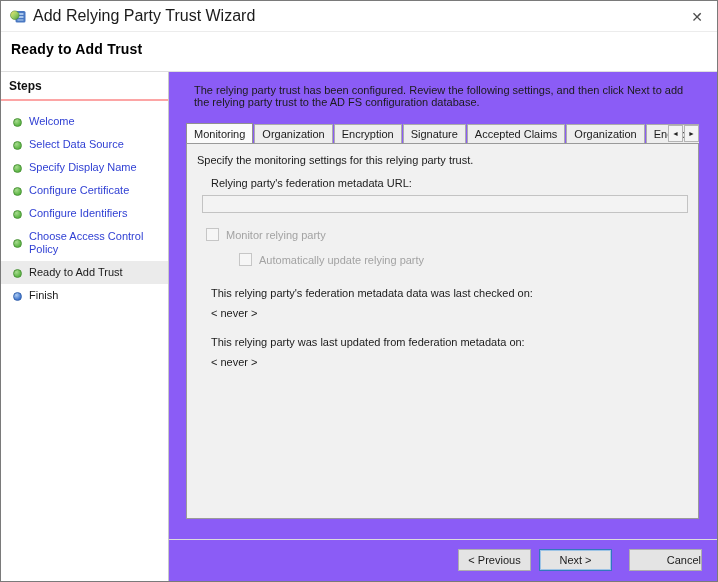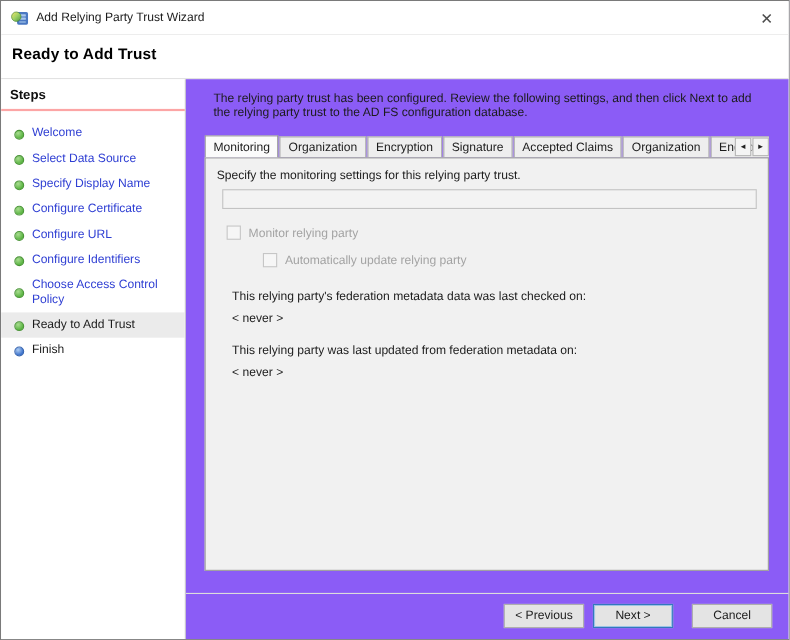--- a/index.html
+++ b/index.html
@@ -2,21 +2,21 @@
 <html><head>
 <meta charset="utf-8">
 <style>
   * { margin:0; padding:0; box-sizing:border-box; }
   body { width:718px; height:582px; font-family:"Liberation Sans",sans-serif; background:#fff; }
   .window { width:718px; height:582px; border:1px solid #7a7a7a; background:#fff; display:flex; flex-direction:column; overflow:hidden; position:relative; }
 
   
   .titlebar { height:31px; flex:none; display:flex; align-items:center; padding-left:9px; background:#fff; border-bottom:1px solid #ececec; }
   .app-icon { width:16px; height:16px; margin-right:7px; flex:none; }
-  .title-text { font-size:11px; color:#1b1b1b; }
+  .title-text { font-size:16px; color:#1b1b1b; }
   .close-btn { position:absolute; top:6px; right:8px; width:24px; height:20px; display:flex; align-items:center; justify-content:center; font-size:14px; color:#4c4c4c; cursor:pointer; background:transparent; border:none; }
 
   
   .header { flex:none; background:#fff; padding:9px 0 0 10px; height:40px; border-bottom:1px solid #dfdfdf; }
   .header h1 { font-size:14px; font-weight:bold; color:#000; letter-spacing:.2px; }
 
   
   .body { flex:1; display:flex; background:#f0f0f0; min-height:0; }
 
   
@@ -54,21 +54,21 @@
   .meta-label { margin:21px 0 0 24px; }
   .meta-value { margin:8px 0 0 24px; }
   .meta-label.second { margin-top:17px; }
 
   .spacer { flex:1; }
   .footer-divider { height:1px; background:#dcdcdc; flex:none; }
   .footer { flex:none; display:flex; justify-content:flex-end; align-items:flex-start; padding:9px 15px 0 0; height:41px; }
   .btn { min-width:73px; height:22px; background:#e4e4e4; border:1px solid #aeaeae; font-family:inherit; font-size:11px; color:#1b1b1b; cursor:pointer; }
   .btn + .btn { margin-left:8px; }
   .btn.focused { border:1px solid #3378bd; box-shadow: inset 0 0 0 1px #9cc3e5; }
-  .btn.cancel { margin-left:17px; }
+  .btn.cancel { margin-left:17px;text-align:right; }
 </style>
 </head>
 <body>
 
 <div class="window">
 
   <div class="titlebar">
     <span class="app-icon">
       <svg width="16" height="16" viewBox="0 0 16 16">
         <defs>
@@ -109,24 +109,20 @@
           <li class="step done">
             <span class="bullet"></span>
             <span class="step-label">Specify Display Name</span>
           </li>
           <li class="step done">
             <span class="bullet"></span>
             <span class="step-label">Configure Certificate</span>
           </li>
           <li class="step done">
             <span class="bullet"></span>
-            <span class="step-label">Configure URL</span>
-          </li>
-          <li class="step done">
-            <span class="bullet"></span>
             <span class="step-label">Configure Identifiers</span>
           </li>
           <li class="step done">
             <span class="bullet"></span>
             <span class="step-label">Choose Access Control Policy</span>
           </li>
           <li class="step current">
             <span class="bullet"></span>
             <span class="step-label">Ready to Add Trust</span>
           </li>
@@ -153,20 +149,21 @@
               <div class="tab">Note</div>
             </div>
           <div class="tab-scrollers">
             <button class="tab-scroller">◄</button>
             <button class="tab-scroller">►</button>
           </div>
         </div>
 
         <div class="tabpage">
           <div class="tp-desc">Specify the monitoring settings for this relying party trust.</div>
+          <div class="tp-url-label">Relying party's federation metadata URL:</div>
           <input class="tp-input" disabled="" value="" style="">
 
           <div class="cb-row cb-monitor">
             <span class="checkbox"></span>
             <span>Monitor relying party</span>
           </div>
           <div class="cb-row cb-auto">
             <span class="checkbox"></span>
             <span>Automatically update relying party</span>
           </div>

